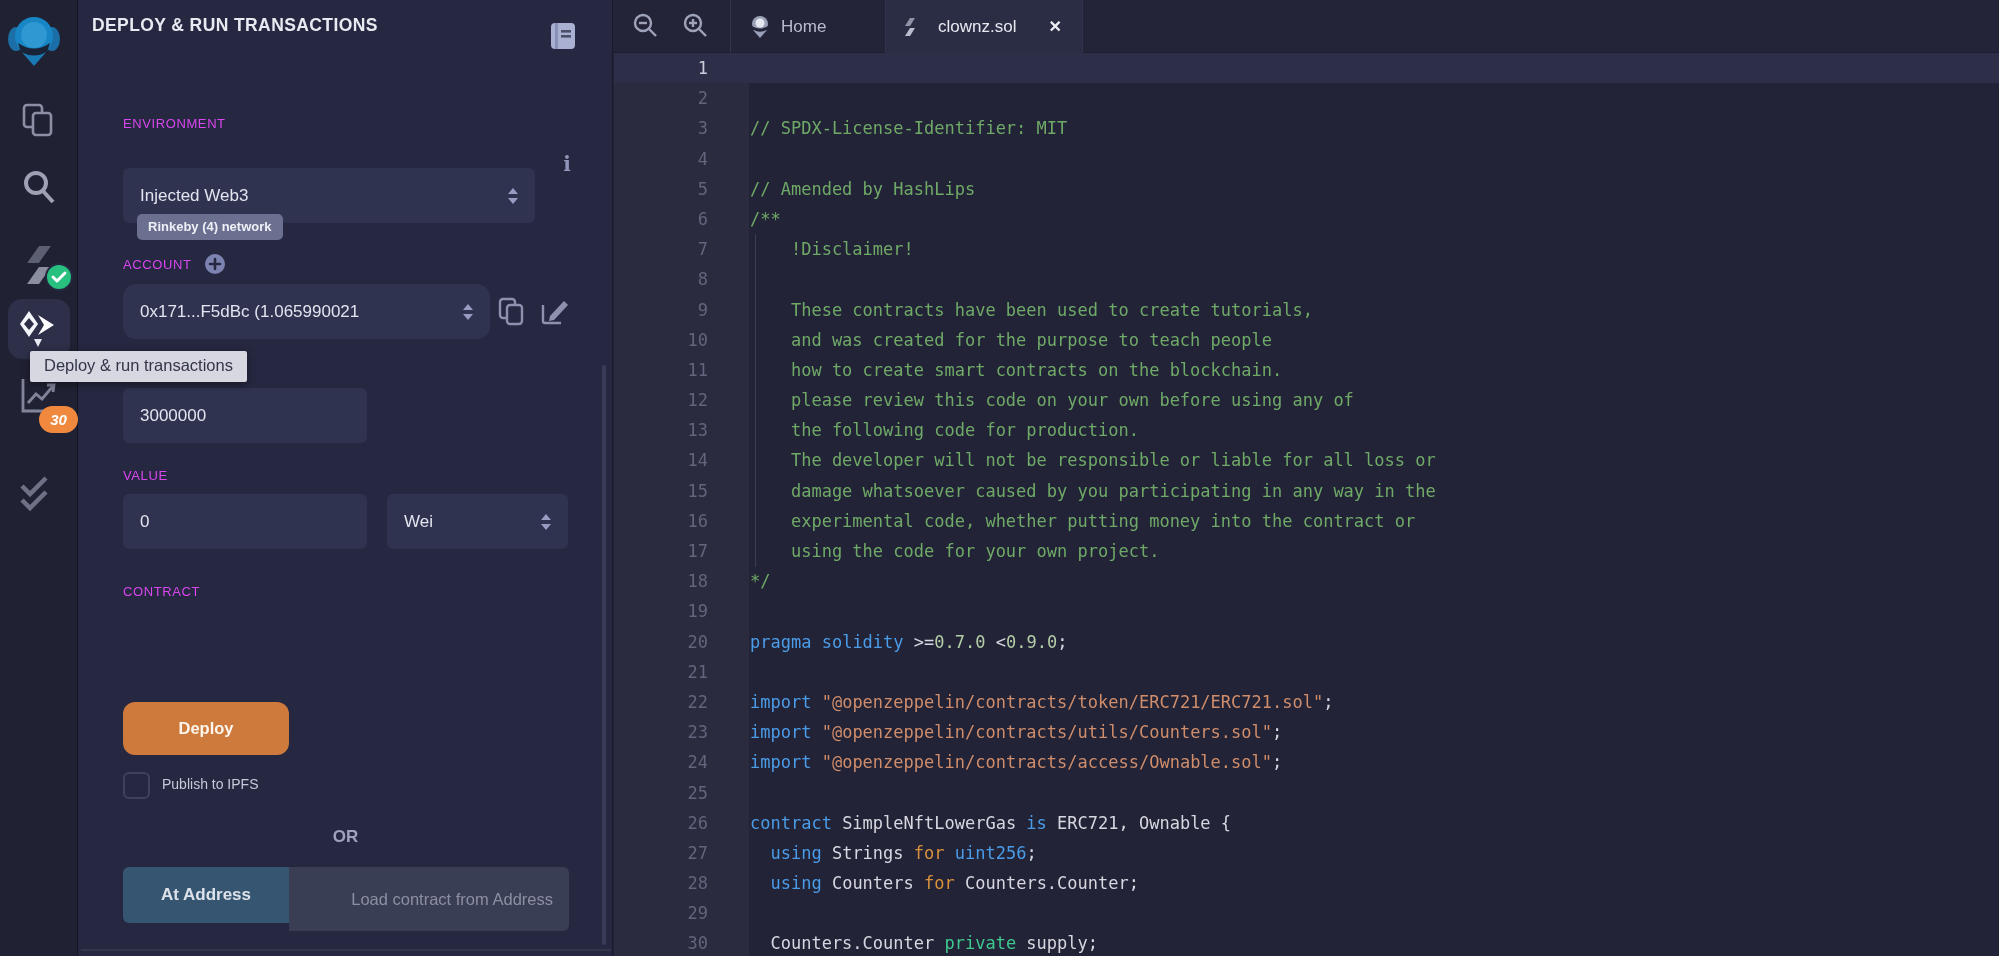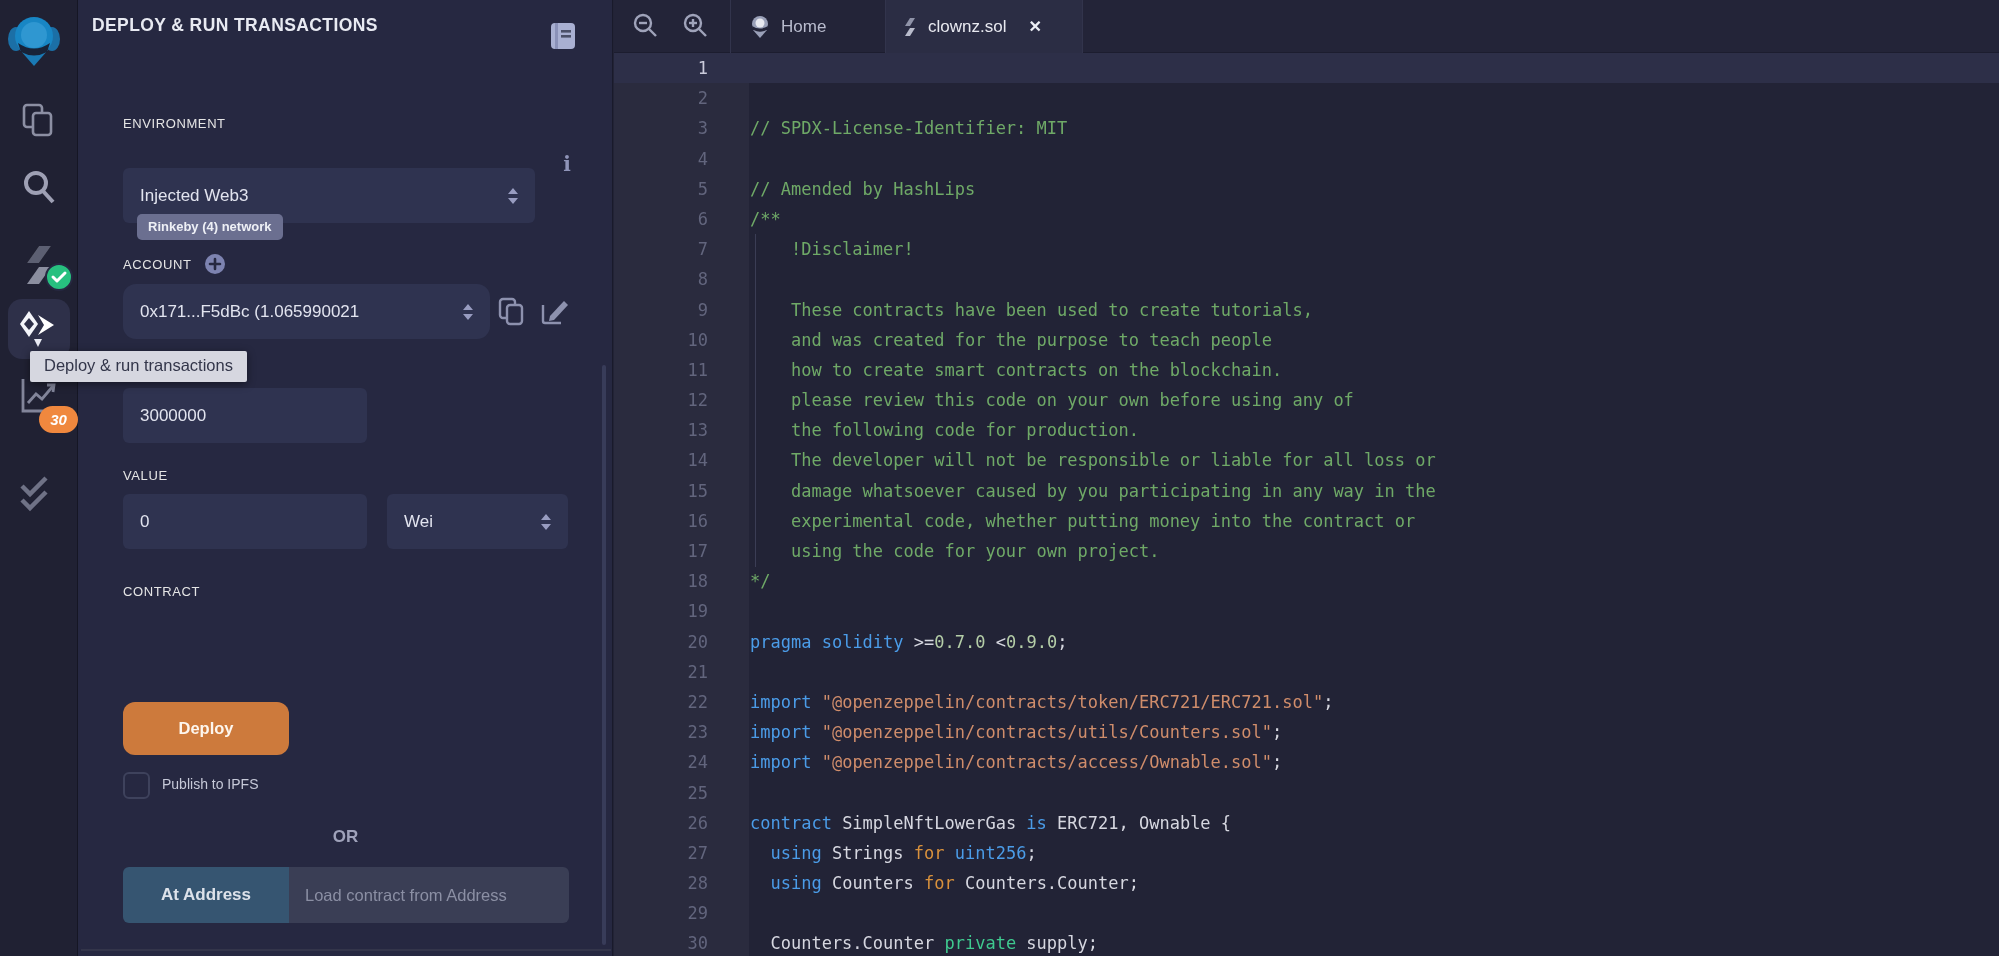--- a/index.html
+++ b/index.html
@@ -17,21 +17,21 @@
               border-radius:14px; background:#f0883e; color:#fff; font-size:15px;
               font-weight:bold; font-style:italic; text-align:center; line-height:27px; z-index:6;}
   .check-badge { position:absolute; left:45px; top:263px; width:28px; height:28px; z-index:6; }
 
   
   .panel { position:absolute; left:78px; top:0; width:535px; height:956px;
            background:#262841; border-right:1px solid #191a2b; }
   .panel-title { position:absolute; left:14px; top:15px; font-size:17.5px; font-weight:600;
                  letter-spacing:.4px; color:#e8eaf2; }
   .book-icon { position:absolute; left:472px; top:22px; }
-  .plabel { position:absolute; font-size:13px; letter-spacing:.6px; color:#e5e5e5; font-weight:500; }
+  .plabel { position:absolute; font-size:13px; letter-spacing:.6px; color:#d946ef; font-weight:500; }
   .sel, .inp { position:absolute; background:#2f3350; border-radius:6px; color:#e2e4ef;
                font-size:17px; line-height:55px; padding:0 17px; white-space:nowrap; overflow:hidden; }
   .caret { position:absolute; right:14px; top:50%; transform:translateY(-50%); }
   .env-label { left:45px; top:116px; }
   .env-sel { left:45px; top:140px; width:412px; height:55px;margin-top:28px; }
   .info-i { position:absolute; left:479px; top:152px; width:20px; font-family:"DejaVu Serif",serif;
             font-weight:bold; font-size:20px; color:#8f94b8; text-align:center; }
   .net-badge { position:absolute; left:59px; top:214px; height:26px; line-height:26px;
                padding:0 11px; background:#6b6f90; border-radius:5px; color:#eef0f6;
                font-size:13px; font-weight:bold; }
@@ -53,23 +53,23 @@
                 background:#cd7a3c; border:none; border-radius:12px; color:#fdf6ee;
                 font-size:16.5px; font-weight:bold; font-family:inherit; cursor:pointer; }
   .chk { position:absolute; left:45px; top:772px; width:27px; height:27px; border-radius:6px;
          border:2px solid #3e425c; background:#262841; }
   .chk-label { position:absolute; left:84px; top:776px; font-size:14px; color:#c6c9d8;text-align:right; }
   .or-label { position:absolute; left:45px; top:827px; width:445px; text-align:center;
               font-size:17px; font-weight:600; color:#9fa2ba; }
   .ataddr-btn { position:absolute; left:45px; top:867px; width:166px; height:56px;
                 background:#365571; border:none; border-radius:6px 0 0 6px; color:#dde2ea;
                 font-size:17px; font-weight:600; font-family:inherit; cursor:pointer; }
-  .ataddr-inp { position:absolute; left:211px; top:867px; width:280px; height:56px;
+  .ataddr-inp { position:absolute; left:211px; top:867px; width:280px; height:64px;
                 background:#3a3e55; border:none; border-radius:0 6px 6px 0; color:#e2e4ef;
-                font-size:16.5px; padding:0 16px; font-family:inherit; }
+                font-size:16.5px; padding:0 16px; font-family:inherit;text-align:right; }
   .ataddr-inp::placeholder { color:#8b8fa4; }
   .panel-scrollbar { position:absolute; left:524px; top:365px; width:4px; height:580px;
                      background:rgba(80,84,120,.45); border-radius:2px; }
   .panel-bottom-line { position:absolute; left:3px; top:949px; width:530px; height:2px;
                        background:#3a3c50; opacity:.65; }
 
   
   .tooltip { position:absolute; left:30px; top:351px; z-index:99; background:#d6d7e0;
              color:#33364a; font-size:16.5px; padding:5px 14px 7px; border-radius:2px;
              box-shadow:0 2px 8px rgba(0,0,0,.45); white-space:nowrap; }
@@ -78,21 +78,21 @@
   .editor { position:absolute; left:614px; top:0; right:0; height:956px; background:#222336; }
   .tabbar { position:absolute; left:0; top:0; right:0; height:53px; background:#232438;
             border-bottom:1px solid #1c1d2f; }
   .tab-zoom { position:absolute; top:13px; width:26px; height:26px; cursor:pointer; }
   .zoom-out { left:18px; } .zoom-in { left:68px; }
   .tab { position:absolute; top:0; height:53px; display:flex; align-items:center;
          cursor:pointer; border-right:1px solid #32344c; }
   .tab-home { left:116px; width:156px; border-left:1px solid #32344c; color:#b9bcce;
               font-size:17px; padding-left:18px; gap:10px; }
   .tab-file { left:272px; width:197px; background:#2b2d44; color:#e8e9f0; font-size:17px;
-              padding-left:16px; gap:10px; }
+              padding-left:16px; gap:20px; }
   .tab-close { margin-left:12px; font-size:16px; font-weight:bold; color:#eceef5; cursor:pointer; }
 
   .editor-body { position:absolute; left:0; top:53px; right:0; bottom:0; overflow:hidden;
                  font-family:"DejaVu Sans Mono", monospace; font-size:17px; }
   .gutter-strip { position:absolute; left:0; top:0; bottom:0; width:135px; background:#2a2b3e; }
   .indent-guide { position:absolute; left:141px; top:181px; width:1px; height:333px;
                   background:#3b3d55; z-index:3; }
   .rows { position:absolute; left:0; top:0; right:0; }
   .row { position:relative; display:flex; height:30.2px; line-height:30.2px; z-index:2; }
   .row.current { background:#2d2f48; }

